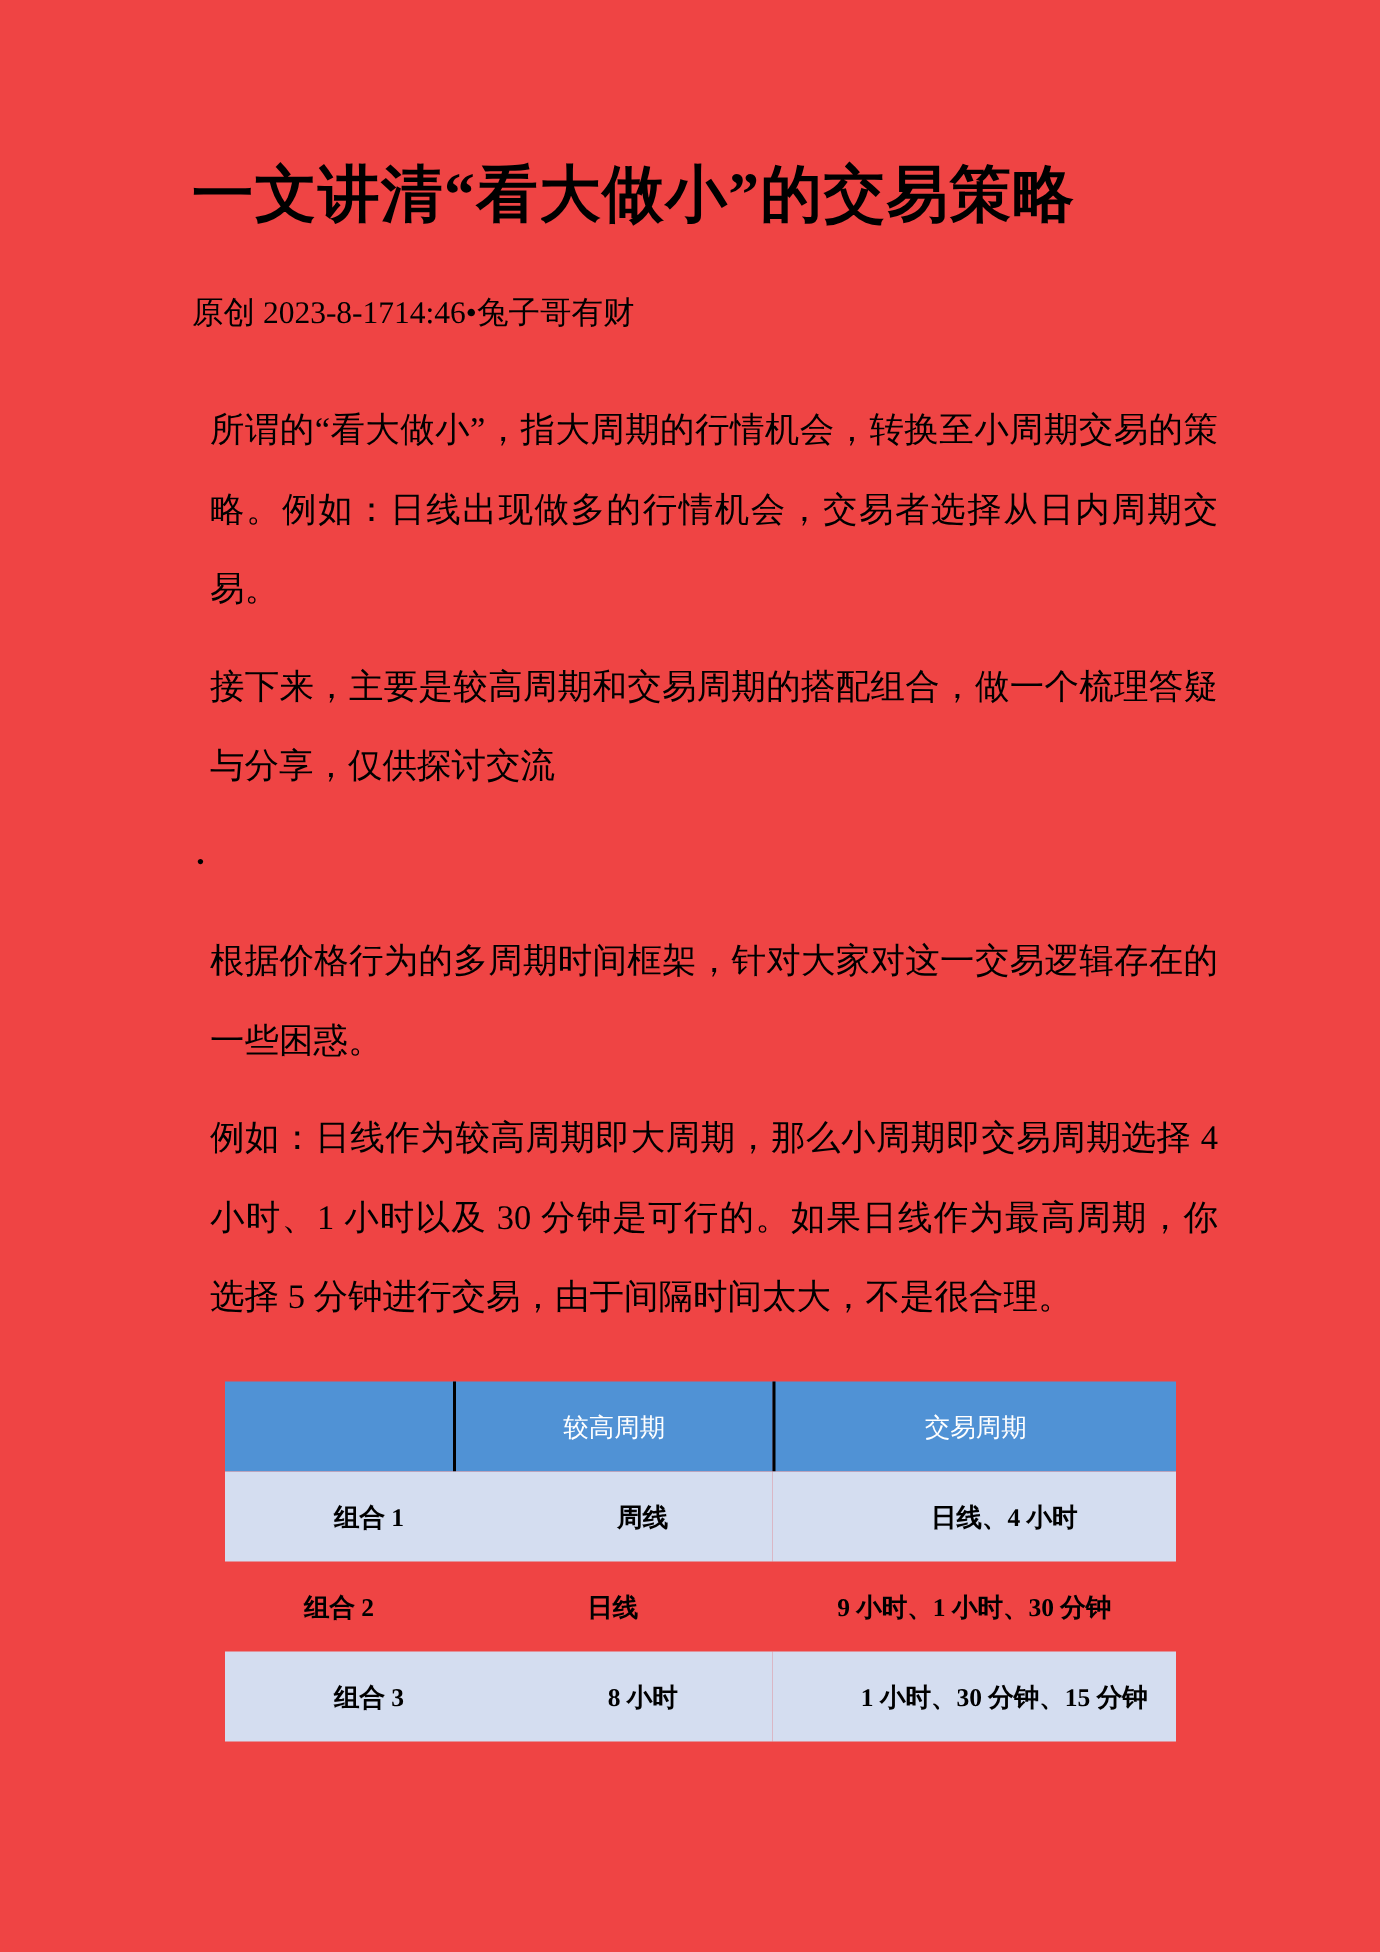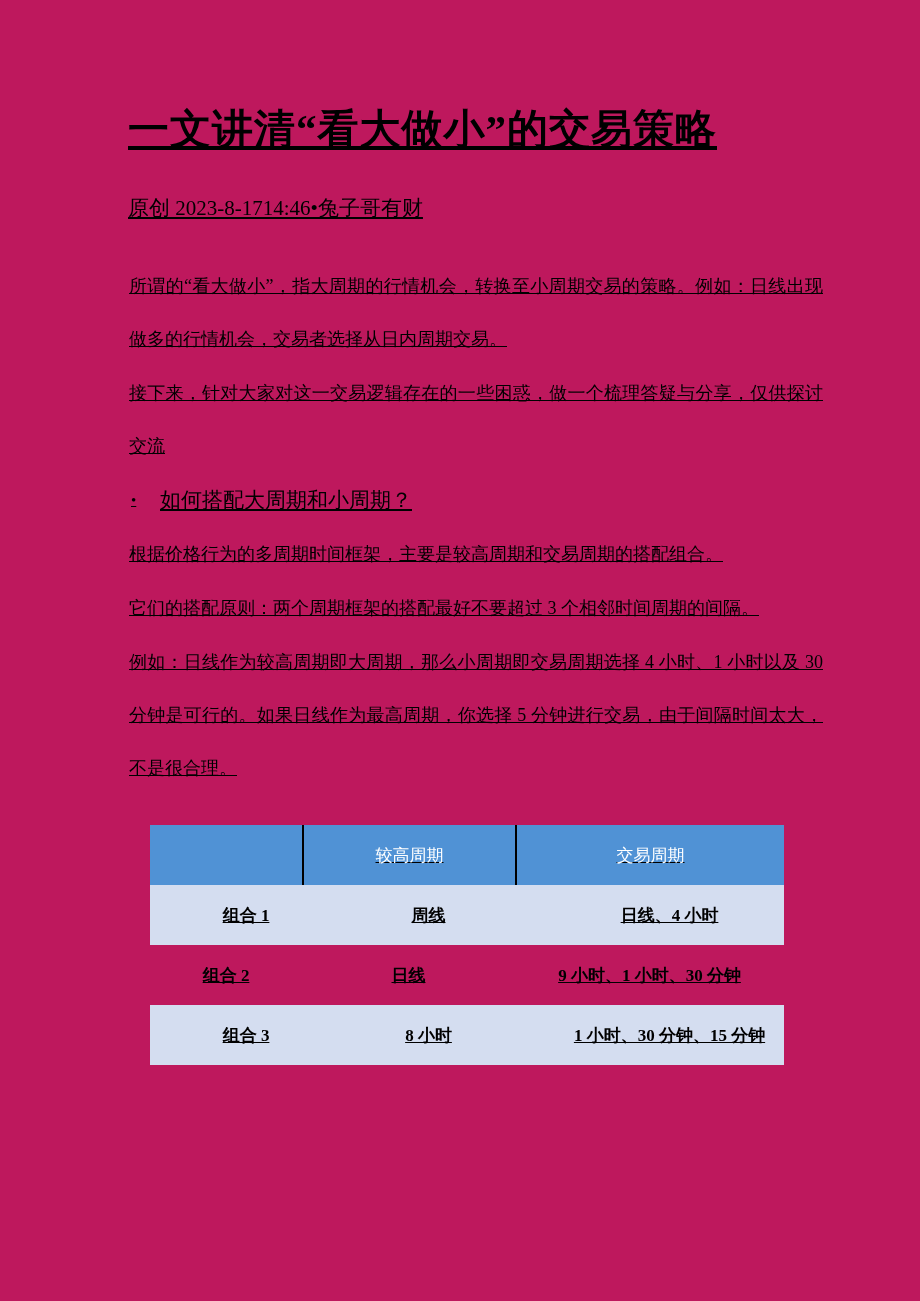--- a/index.html
+++ b/index.html
@@ -7,41 +7,40 @@
     margin: 0;
     padding: 0;
     background: #ffffff;
     font-family: "Liberation Serif", "DejaVu Serif", serif;
     color: #000000;
   }
   .page {
     position: relative;
     width: 920px;
     height: 1301px;
-    background: #be185d;
+    background: #ef4444;
     padding: 100px 96px 0 128px;
     overflow: hidden;
-    text-decoration: underline;
   }
   .title {
     margin: 0;
     font-size: 41px;
     line-height: 58px;
     font-weight: 600;
     letter-spacing: 1px;
     font-family: "Liberation Serif", "DejaVu Serif", serif;
   }
   .byline {
     margin-top: 37px;
     font-size: 21px;
     line-height: 27px;
   }
   .article p.para {
-    margin: 1px;
-    font-size: 18px;
+    margin: 12px;
+    font-size: 23px;
     line-height: 53px;
     text-align: justify;
   }
   .article p.para.first {
     margin-top: 38px;
   }
   .bullet-row {
     display: flex;
     align-items: flex-start;
     font-size: 21px;
@@ -98,30 +97,28 @@
 <div class="page">
 
   <h1 class="title">一文讲清“看大做小”的交易策略</h1>
 
   <div class="byline">原创 2023-8-1714:46•兔子哥有财</div>
 
   <div class="article">
 
     <p class="para first">所谓的“看大做小”，指大周期的行情机会，转换至小周期交易的策略。例如：日线出现做多的行情机会，交易者选择从日内周期交易。</p>
 
-    <p class="para">接下来，针对大家对这一交易逻辑存在的一些困惑，做一个梳理答疑与分享，仅供探讨交流</p>
+    <p class="para">接下来，主要是较高周期和交易周期的搭配组合，做一个梳理答疑与分享，仅供探讨交流</p>
 
     <div class="bullet-row">
       <span class="bullet-marker">•</span>
-      <span>如何搭配大周期和小周期？</span>
     </div>
 
-    <p class="para">根据价格行为的多周期时间框架，主要是较高周期和交易周期的搭配组合。</p>
+    <p class="para">根据价格行为的多周期时间框架，针对大家对这一交易逻辑存在的一些困惑。</p>
 
-    <p class="para">它们的搭配原则：两个周期框架的搭配最好不要超过 3 个相邻时间周期的间隔。</p>
 
     <p class="para">例如：日线作为较高周期即大周期，那么小周期即交易周期选择 4 小时、1 小时以及 30 分钟是可行的。如果日线作为最高周期，你选择 5 分钟进行交易，由于间隔时间太大，不是很合理。</p>
 
 
     <table class="doc-table">
       <colgroup>
         <col class="c1">
           <col class="c2">
           <col class="c3">
       </colgroup>

